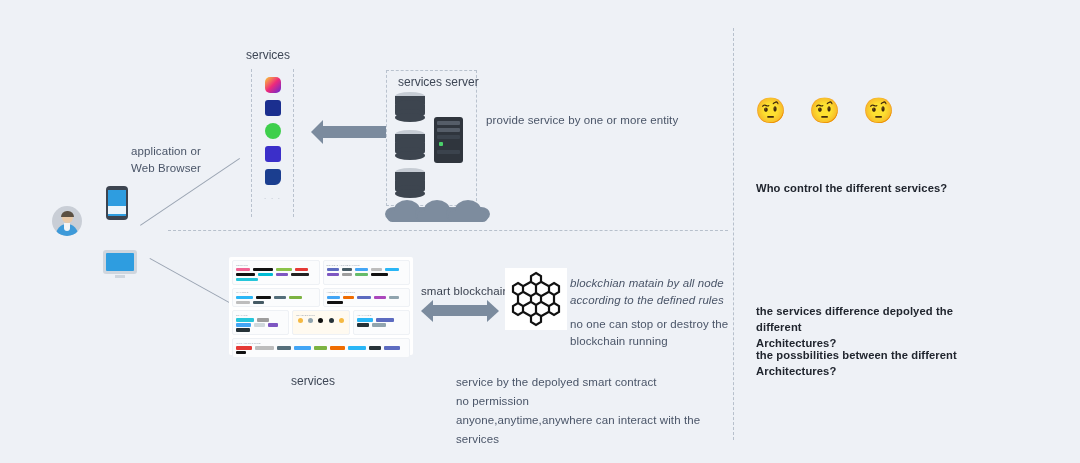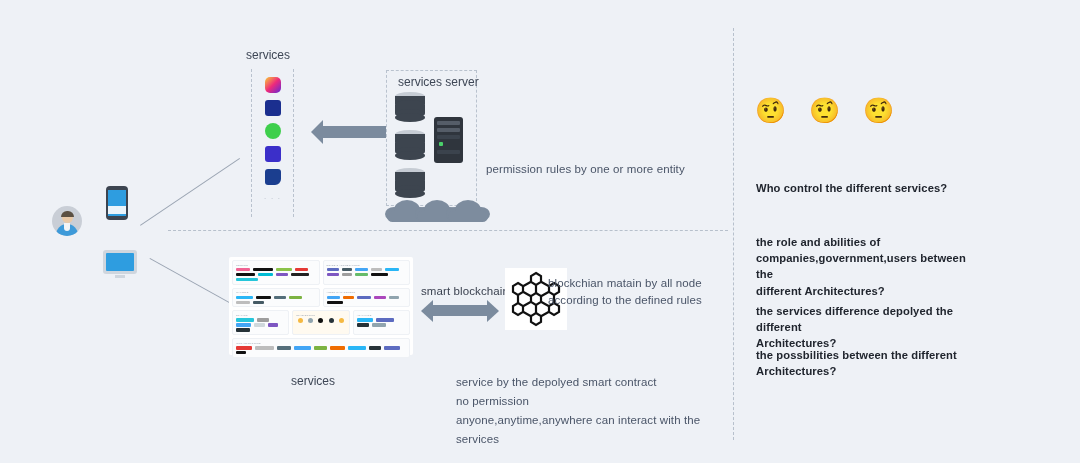--- a/index.html
+++ b/index.html
@@ -177,20 +177,22 @@
 
   <div class="abs" style="left:103px; top:250px;">
     <div class="monitor">
         <div class="mfr">
           <div class="msc"></div>
         </div>
         <div class="mst"></div>
       </div>
   </div>
 
+  <div class="abs lbl" style="left:131px; top:143px; width:130px;">application or
+Web Browser</div>
 
 
   <div class="abs thinline" style="left:140px; top:225px; width:120px; transform:rotate(-34deg);"></div>
   <div class="abs thinline" style="left:150px; top:258px; width:105px; transform:rotate(29deg);"></div>
 
   <div class="abs title-sm" style="left:246px; top:48px;">services</div>
 
   <div class="abs dashcol" style="left:251px; top:69px; width:43px; height:148px;">
     <div style="display:flex; flex-direction:column; align-items:center; gap:7px; padding-top:8px;">
       <div class="svc-ic" style="background:linear-gradient(135deg,#f9ce34,#ee2a7b 50%,#6228d7); border-radius:5px;"></div>
@@ -269,21 +271,21 @@
   </div>
   <div class="abs" style="left:446px; top:200px;">
     <div class="cloud">
         <div class="c2"></div>
         <div class="c3"></div>
         <div class="c1"></div>
         <div class="base"></div>
       </div>
   </div>
 
-  <div class="abs lbl" style="left:486px; top:161px;">permission rules by one or more entity</div>
+  <div class="abs lbl" style="left:486px; top:112px;">provide service by one or more entity</div>
 
   <div class="abs eco" style="left:229px; top:257px; width:184px; height:98px;">
     <div class="eco-row">
       <div class="eco-card">
         <div class="cap">LENDING</div>
         <div class="eco-logos">
           <div class="eco-chip" style="background:#f06292;width:14px"></div>
           <div class="eco-chip" style="background:#111;width:20px"></div>
           <div class="eco-chip" style="background:#8bc34a;width:16px"></div>
           <div class="eco-chip" style="background:#e53935;width:13px"></div>
@@ -415,36 +417,35 @@
         <polygon points="13,15 18,18 18,24 13,27 8,24 8,18"></polygon>
         <polygon points="49,15 54,18 54,24 49,27 44,24 44,18"></polygon>
         <polygon points="31,25 36,28 36,34 31,37 26,34 26,28"></polygon>
         <polygon points="13,35 18,38 18,44 13,47 8,44 8,38"></polygon>
         <polygon points="49,35 54,38 54,44 49,47 44,44 44,38"></polygon>
         <polygon points="31,45 36,48 36,54 31,57 26,54 26,48"></polygon>
       </g>
     </svg>
   </div>
 
-  <div class="abs lbl" style="left:548px; top:275px; width:160px;">blockchian matain by all node
+  <div class="abs lbl" style="left:570px; top:275px; width:160px;font-style:italic;">blockchian matain by all node
 according to the defined rules</div>
+  <div class="abs lbl" style="left:570px; top:316px; width:160px;">no one can stop or destroy the
+blockchain running</div>
 
   <div class="abs lbl" style="left:456px; top:373px; width:250px; line-height:1.65;">service by the depolyed smart contract
 no permission
 anyone,anytime,anywhere can interact with the
 services</div>
 
   <div class="abs" style="left:755px; top:98px; display:flex; gap:23px;">
     <span class="emoji">🤨</span>
     <span class="emoji">🤨</span>
     <span class="emoji">🤨</span>
   </div>
 
   <div class="abs q" style="left:756px; top:180px; width:270px;">Who control the different services?</div>
-  <div class="abs q" style="left:756px; top:234px; width:230px;">the role and abilities of
-companies,government,users between the
-different Architectures?</div>
   <div class="abs q" style="left:756px; top:303px; width:240px;">the services difference depolyed the different
 Architectures?</div>
   <div class="abs q" style="left:756px; top:347px; width:230px;">the possbilities between the different
 Architectures?</div>
 
 </div>
 
 </body></html>

